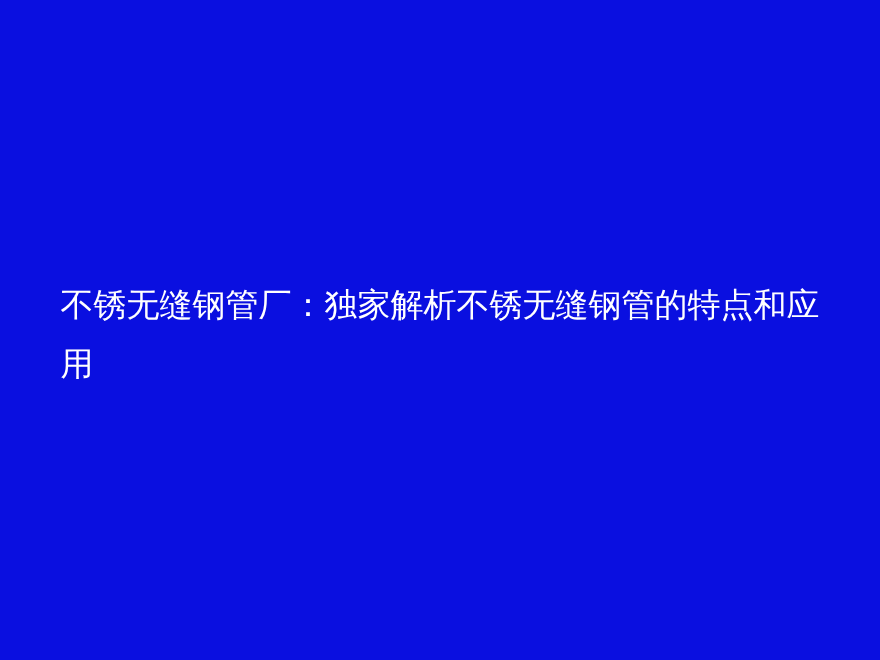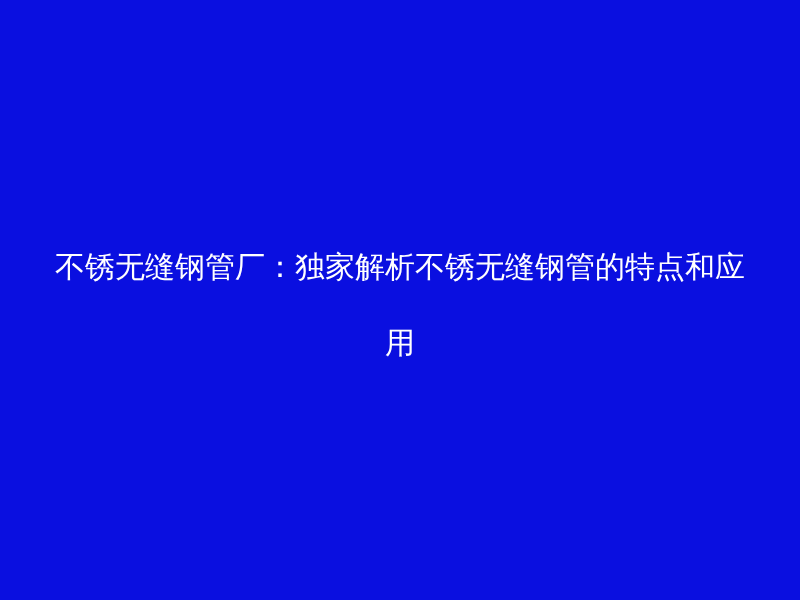--- a/index.html
+++ b/index.html
@@ -36,23 +36,23 @@
   }
 
   #title-text {
     display: block;
     margin: 0;
     padding: 0;
     color: #ffffff;
     font-family: "DejaVu Sans", "Liberation Sans", sans-serif;
     font-size: 30px;
     font-weight: 400;
-    line-height: 76px;
+    line-height: 54px;
     letter-spacing: 0px;
-    text-align: center;
+    text-align: left;
     word-break: break-all;
     white-space: normal;
   }
 </style>
 </head>
 <body>
 
 <div id="slide-root" style="background: rgb(10, 15, 224);">
   <div id="title-block">
     <h1 id="title-text" style="color: rgb(255, 255, 255);">不锈无缝钢管厂：独家解析不锈无缝钢管的特点和应用</h1>

